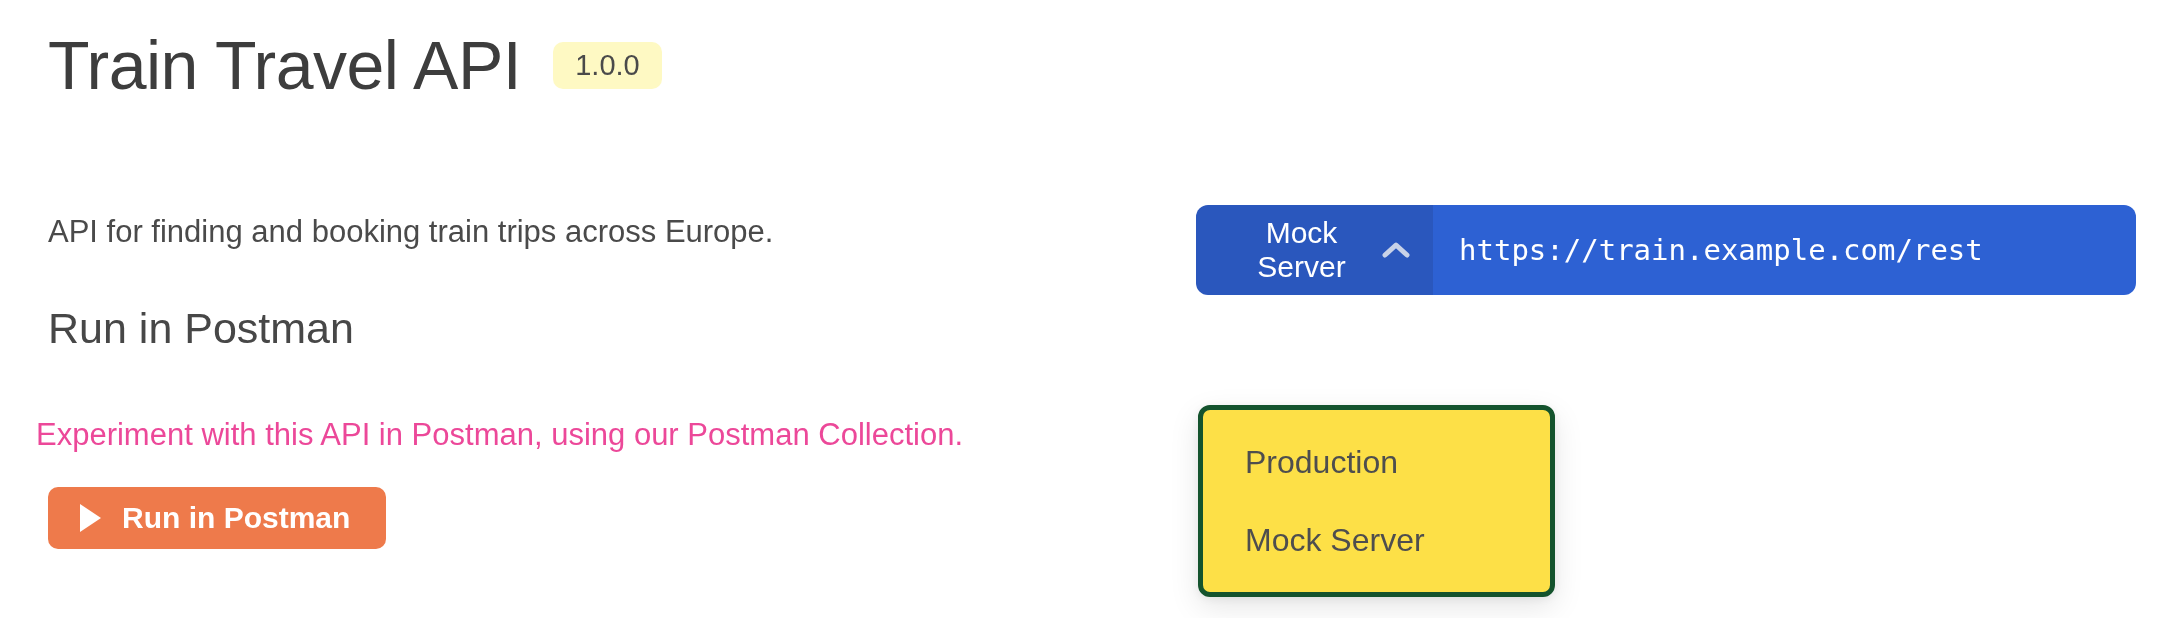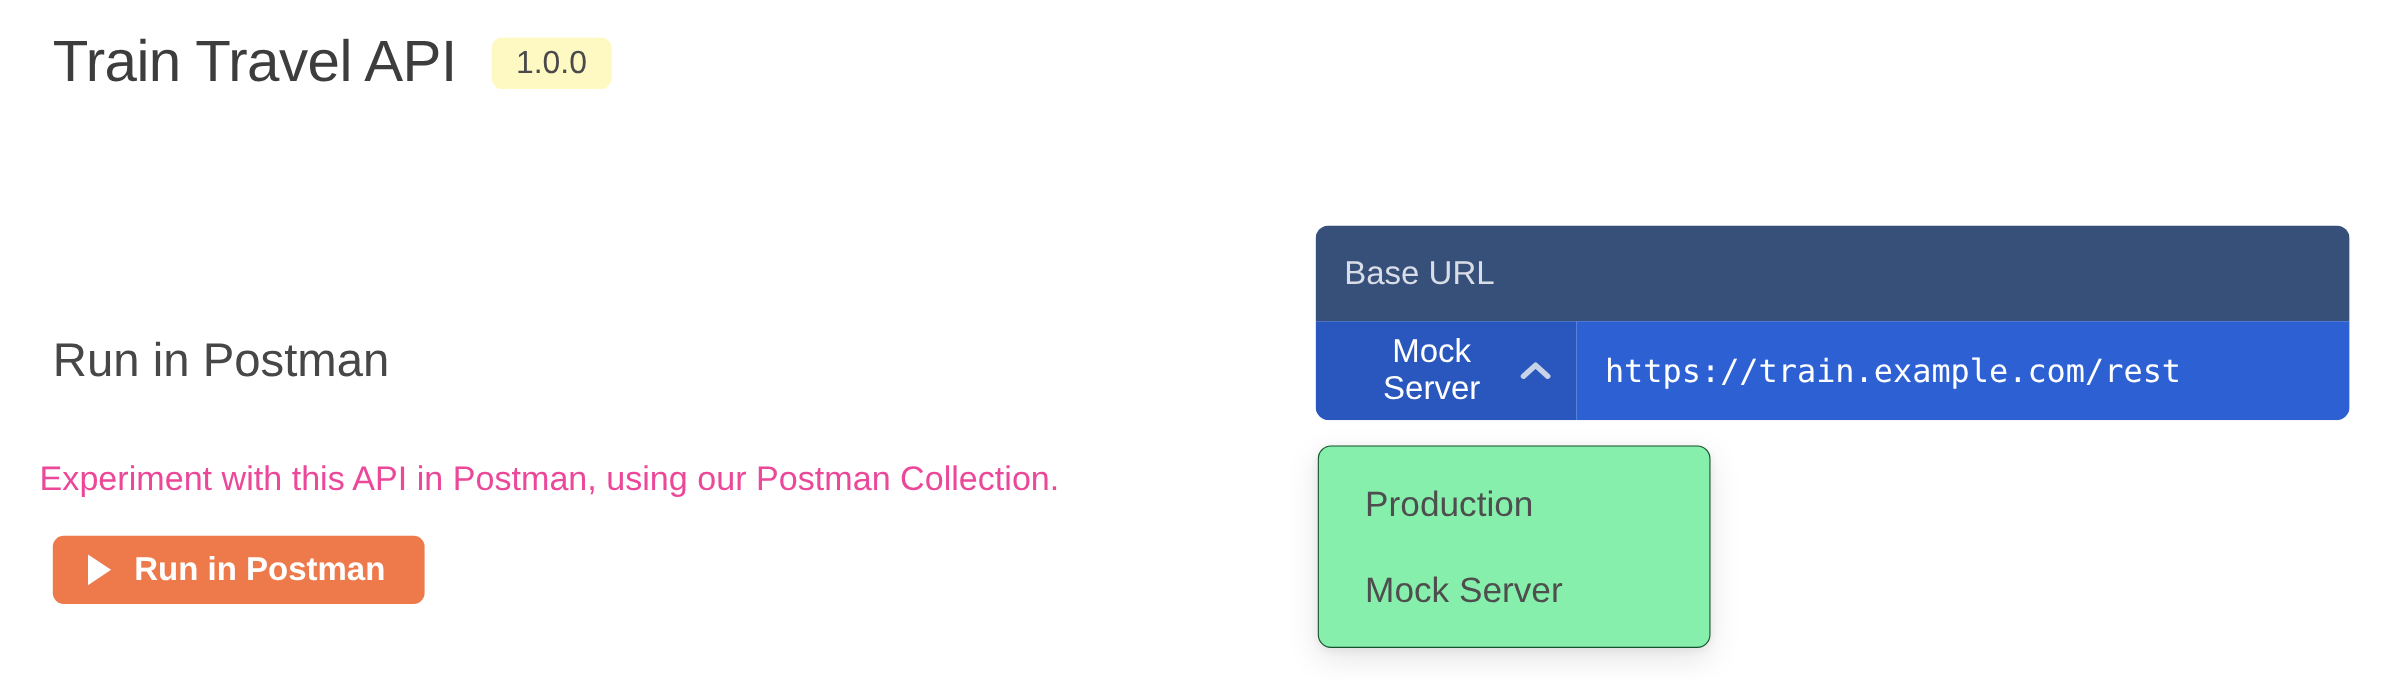--- a/index.html
+++ b/index.html
@@ -16,21 +16,21 @@
   .doc-header {
     position: absolute;
     left: 48px;
     top: 28px;
     display: flex;
     align-items: center;
     gap: 32px;
   }
   .doc-title {
     margin: 0;
-    font-size: 53px;
+    font-size: 68px;
     font-weight: 500;
     color: #3d3d3d;
     letter-spacing: -0.5px;
     line-height: 1.1;
   }
   .version-badge {
     background: #fef9c3;
     border-radius: 10px;
     padding: 9px 22px;
     font-size: 29px;
@@ -129,22 +129,22 @@
     padding-left: 26px;
   }
 
   
   .server-dropdown {
     position: absolute;
     left: 1198px;
     top: 405px;
     width: 357px;
     box-sizing: border-box;
-    background: #86efac;
-    border: 1px solid #14532d;
+    background: #fde047;
+    border: 5px solid #14532d;
     border-radius: 12px;
     box-shadow: 0 10px 30px rgba(0,0,0,0.10), 0 2px 8px rgba(0,0,0,0.06);
     padding: 13px 0;
   }
   .dropdown-option {
     height: 78px;
     display: flex;
     align-items: center;
     padding-left: 42px;
     font-size: 32px;
@@ -155,38 +155,36 @@
 </head>
 <body>
 
 <div class="page">
 
   <div class="doc-header">
     <h1 class="doc-title">Train Travel API</h1>
     <span class="version-badge">1.0.0</span>
   </div>
 
+  <p class="api-description">API for finding and booking train trips across Europe.</p>
 
   <h2 class="postman-heading">Run in Postman</h2>
 
   <p class="postman-body">Experiment with this API in Postman, using our Postman Collection.</p>
 
   <button class="run-postman-button">
     <span class="play-icon">
       <svg width="24" height="30" viewBox="0 0 24 30">
         <polygon points="2,1 23,15 2,29" fill="#ffffff"></polygon>
       </svg>
     </span>
     <span>Run in Postman</span>
   </button>
 
   <div class="server-card">
-    <div class="card-header">
-      <span>Base URL</span>
-    </div>
     <div class="card-row">
       <button class="server-select">
         <span>Mock Server</span>
         <span class="chevron-up">
           <svg width="30" height="20" viewBox="0 0 30 20">
             <polyline points="4,15 15,5 26,15" fill="none" stroke="#c8d2e8" stroke-width="5" stroke-linecap="round" stroke-linejoin="round"></polyline>
           </svg>
         </span>
       </button>
       <div class="server-url">

